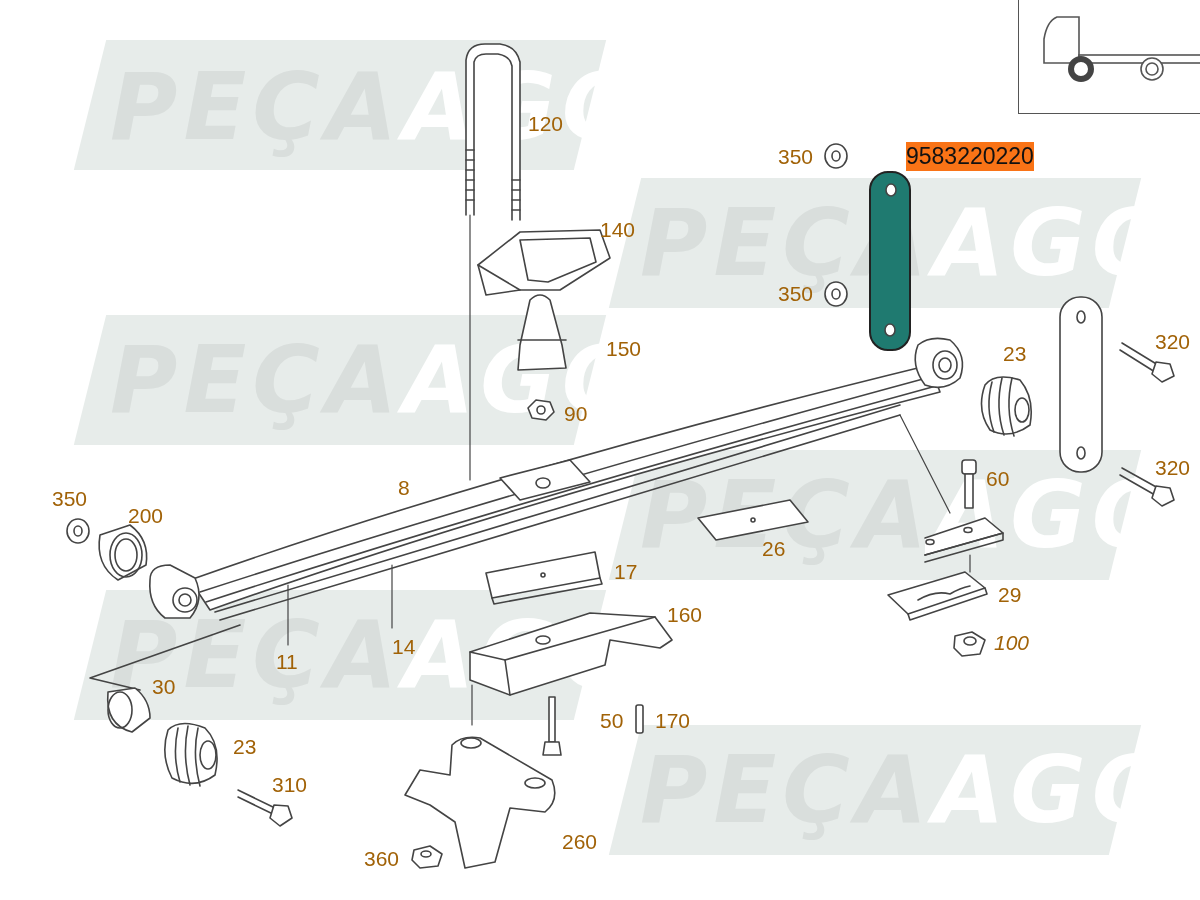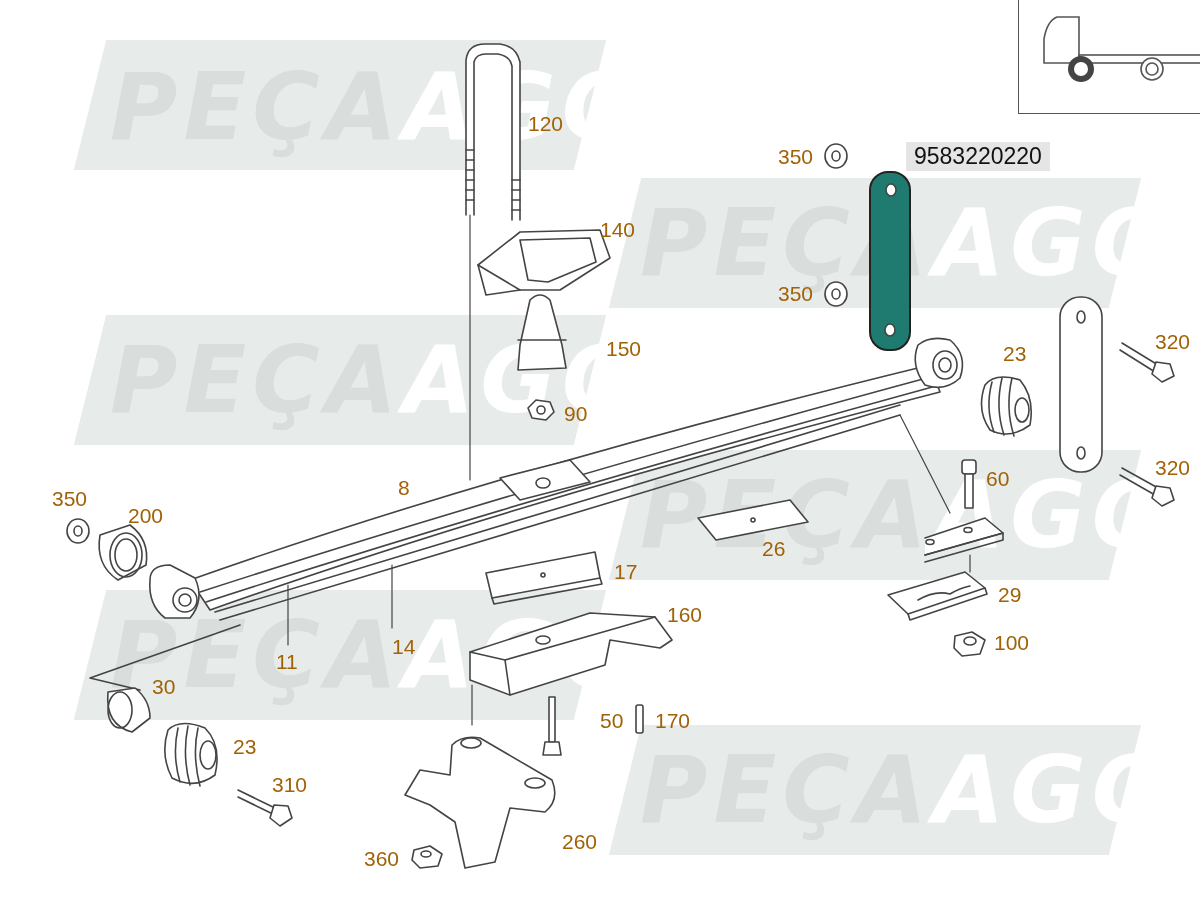--- a/index.html
+++ b/index.html
@@ -3,21 +3,21 @@
 <meta charset="utf-8">
 <style>
   html,body{margin:0;padding:0;background:#fff;}
   #stage{position:relative;width:1200px;height:900px;overflow:hidden;background:#fff;font-family:"Liberation Sans",sans-serif;}
   .wm{position:absolute;height:130px;background:#e7ecea;transform:skewX(-14deg);}
   .wm-text{position:absolute;font-family:"DejaVu Sans",sans-serif;font-weight:bold;font-style:italic;font-size:92px;letter-spacing:6px;line-height:1;white-space:nowrap;}
   .wm-text .a{color:#d9dedc;}
   .wm-text .b{color:#ffffff;}
   svg#art{position:absolute;left:0;top:0;}
   .lbl{position:absolute;font-size:21px;color:#a16207;line-height:1;white-space:nowrap;}
-  .hl{position:absolute;background:#e5e5e5;color:#111;font-size:23px;padding:2px 8px;line-height:1.1;}
+  .hl{position:absolute;background:#f97316;color:#111;font-size:23px;padding:2px 0;line-height:1.1;}
   .inset{position:absolute;left:1018px;top:-2px;width:190px;height:114px;border:1.5px solid #555;background:#fff;}
 </style>
 </head>
 <body>
 
 <div id="stage">
 
   <div class="wm" style="left:90px;top:40px;width:500px;"></div>
   <div class="wm-text" style="left:110px;top:62px;"><span class="a">PEÇA</span><span class="b">AGORA</span></div>
 
@@ -229,21 +229,21 @@
   <span class="lbl" style="left:1003px;top:343px;">23</span>
   <span class="lbl" style="left:1155px;top:331px;">320</span>
   <span class="lbl" style="left:1155px;top:457px;">320</span>
   <span class="lbl" style="left:986px;top:468px;">60</span>
   <span class="lbl" style="left:398px;top:477px;">8</span>
   <span class="lbl" style="left:52px;top:488px;">350</span>
   <span class="lbl" style="left:128px;top:505px;">200</span>
   <span class="lbl" style="left:762px;top:538px;">26</span>
   <span class="lbl" style="left:614px;top:561px;">17</span>
   <span class="lbl" style="left:998px;top:584px;">29</span>
-  <span class="lbl" style="left:994px;top:632px;">100</span>
+  <span class="lbl" style="left:994px;top:632px;font-style:italic;">100</span>
   <span class="lbl" style="left:667px;top:604px;">160</span>
   <span class="lbl" style="left:276px;top:651px;">11</span>
   <span class="lbl" style="left:381px;top:636px;margin-left:11px;">14</span>
   <span class="lbl" style="left:152px;top:676px;">30</span>
   <span class="lbl" style="left:565px;top:710px;margin-left:35px;">50</span>
   <span class="lbl" style="left:655px;top:710px;">170</span>
   <span class="lbl" style="left:233px;top:736px;">23</span>
   <span class="lbl" style="left:272px;top:774px;">310</span>
   <span class="lbl" style="left:524px;top:831px;margin-left:38px;">260</span>
   <span class="lbl" style="left:364px;top:848px;">360</span>

